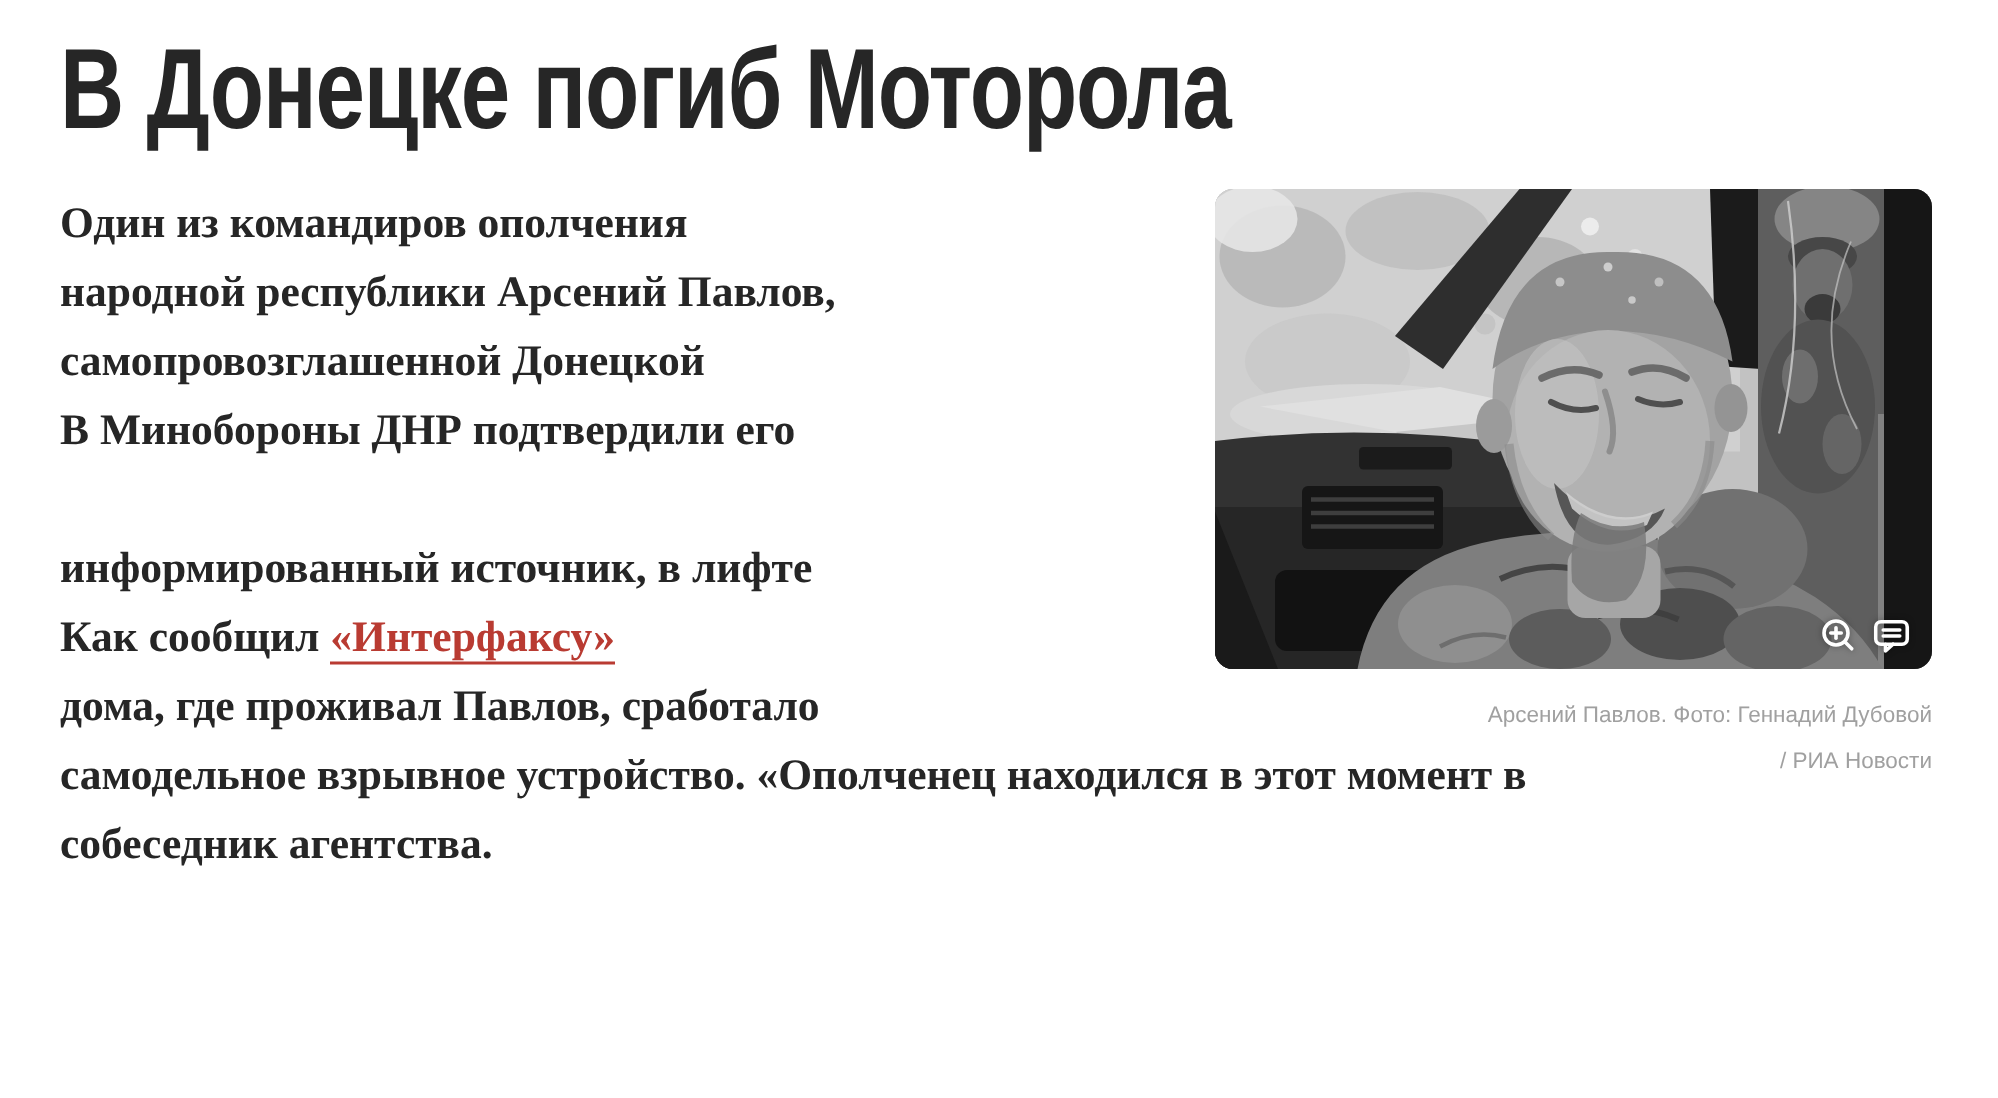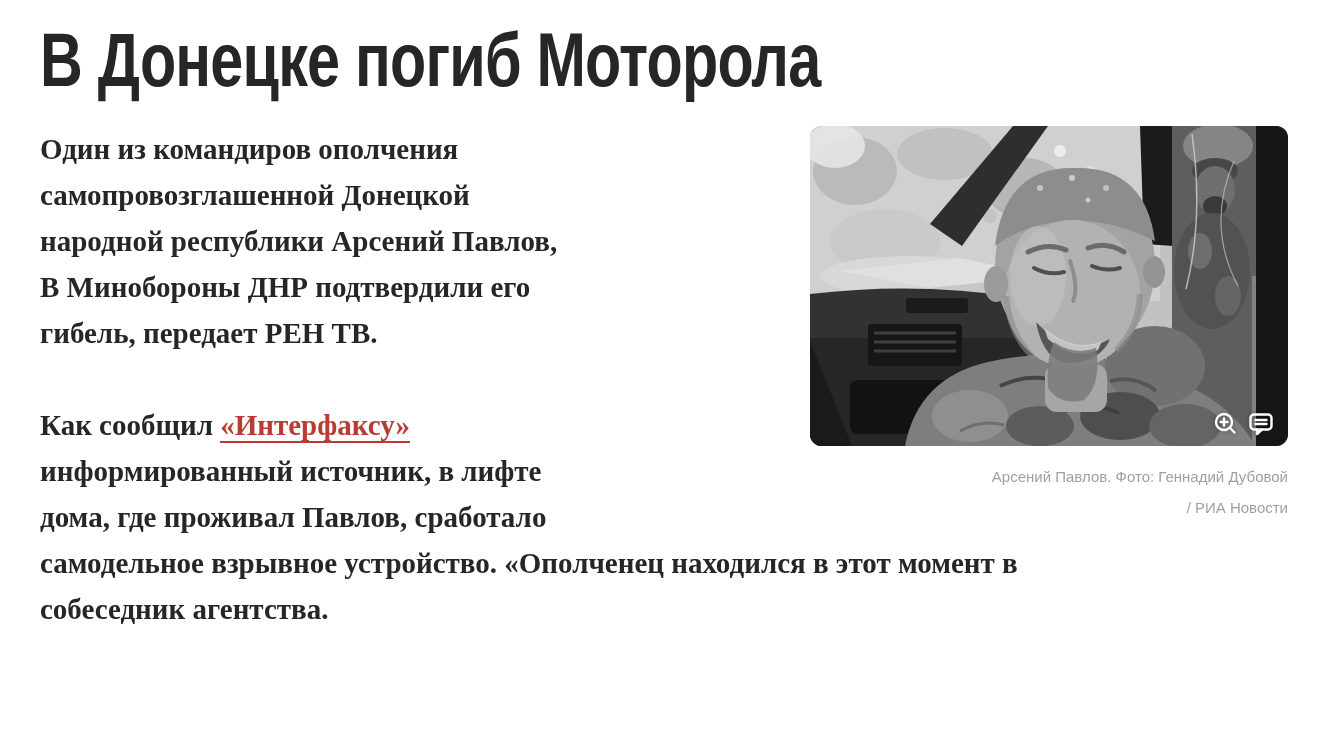--- a/index.html
+++ b/index.html
@@ -191,27 +191,26 @@
     </div>
     <figcaption>
       <div>Арсений Павлов. Фото: Геннадий Дубовой</div>
       <div>/ РИА Новости</div>
     </figcaption>
   </figure>
 
   <div class="article-body">
       <div class="para">
         <div class="line"><span>Один из командиров ополчения</span></div>
+        <div class="line"><span>народной республики Арсений Павлов,</span></div>
         <div class="line"><span>самопровозглашенной Донецкой</span></div>
-        <div class="line"><span>народной республики Арсений Павлов,</span></div>
         <div class="line"><span>В Минобороны ДНР подтвердили его</span></div>
-        <div class="line"><span>гибель, передает РЕН ТВ.</span></div>
       </div>
       <div class="para">
+        <div class="line"><span>информированный источник, в лифте</span></div>
         <div class="line"><span>Как сообщил </span><a href="#" class="red-link">«Интерфаксу»</a></div>
-        <div class="line"><span>информированный источник, в лифте</span></div>
         <div class="line"><span>дома, где проживал Павлов, сработало</span></div>
         <div class="line"><span>самодельное взрывное устройство. «Ополченец находился в этот момент в</span></div>
         <div class="line"><span>собеседник агентства.</span></div>
       </div>
     </div>
 
 </div>
 
 </body></html>

